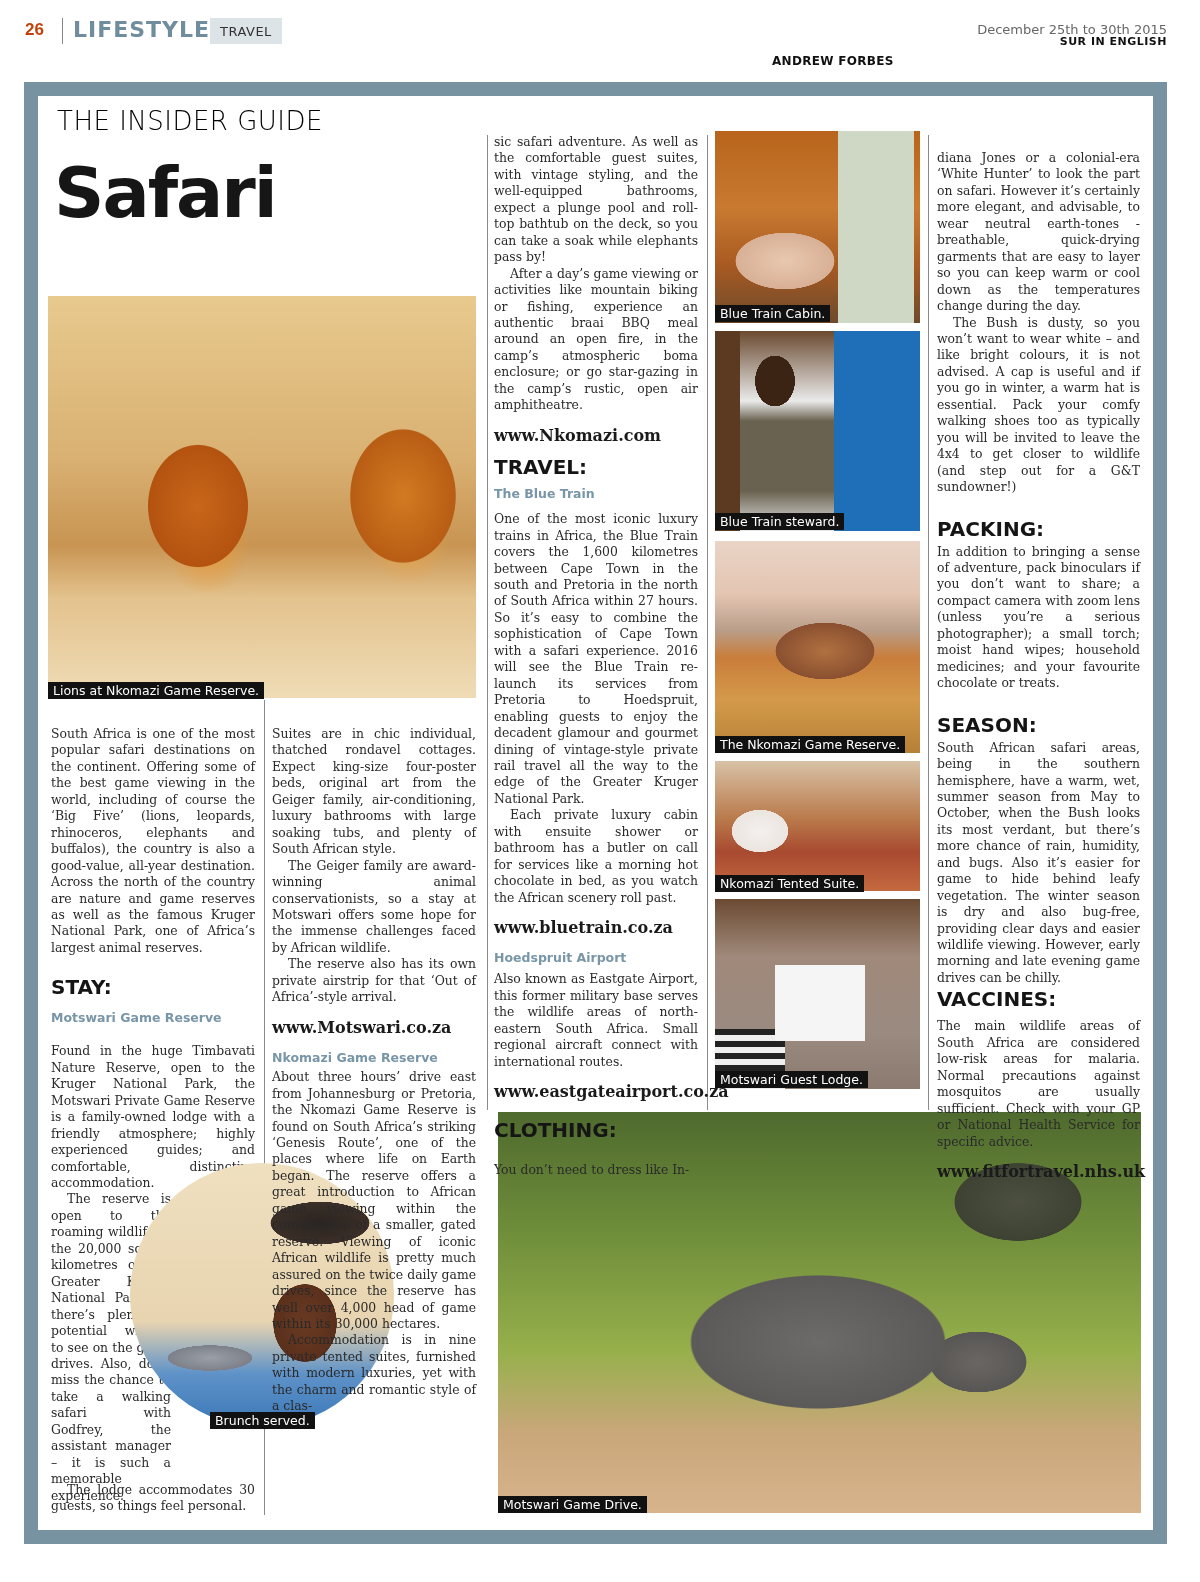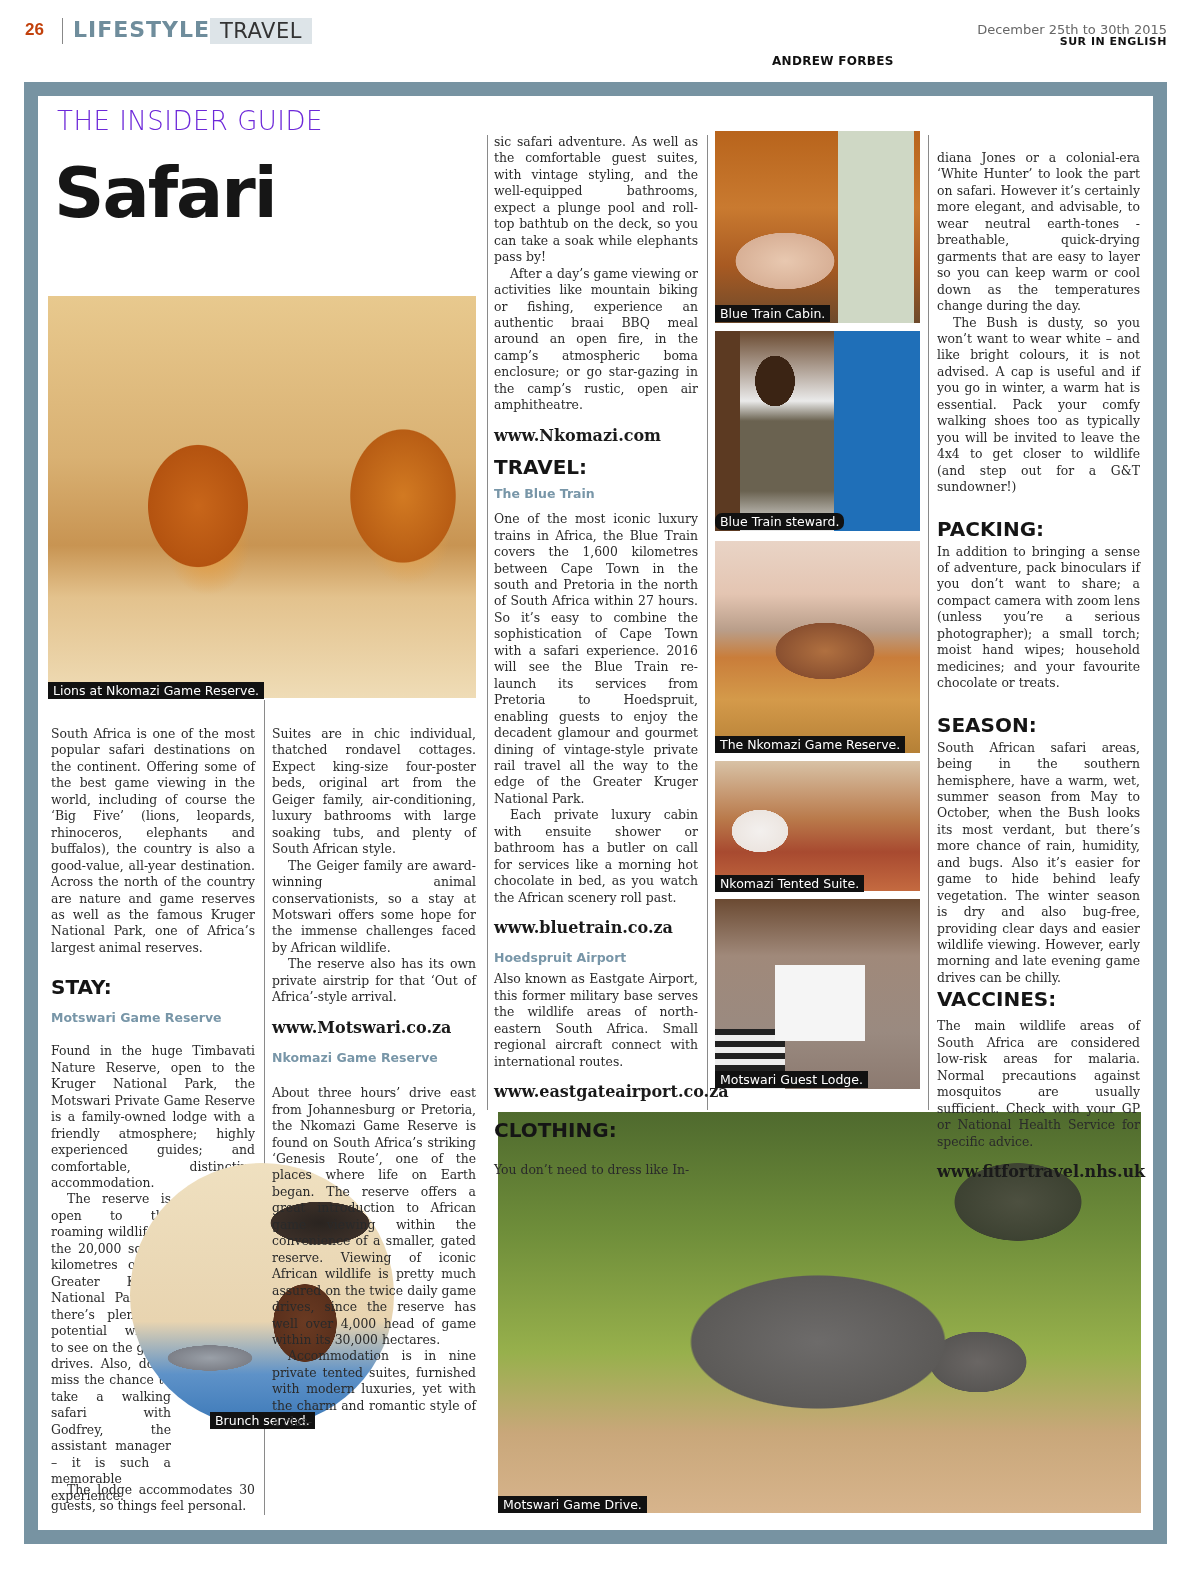--- a/index.html
+++ b/index.html
@@ -3,29 +3,29 @@
 <meta charset="utf-8">
 <style>
   html, body { margin:0; padding:0; background:#fff; }
   body { width:1200px; height:1582px; position:relative; overflow:hidden; font-family:"DejaVu Serif", serif; color:#222; }
   .abs { position:absolute; }
 
   
   .pagenum { left:25px; top:20px; font-family:"Liberation Sans", sans-serif; font-weight:bold; font-size:17px; color:#c2410c; }
   .hdr-divider { left:62px; top:18px; width:1px; height:26px; background:#888; }
   .section { left:73px; top:17px; font-family:"DejaVu Sans", sans-serif; font-weight:bold; font-size:22px; color:#6f8d9c; letter-spacing:1px; }
-  .subsection { left:210px; top:18px; height:26px; padding:0 10px; background:#dde4e8; font-family:"DejaVu Sans", sans-serif; font-size:21px; color:#333; line-height:27px; letter-spacing:0.5px; }
+  .subsection { left:210px; top:18px; height:26px; padding:0 10px; background:#dde4e8; font-family:"DejaVu Sans", sans-serif; font-size:13px; color:#333; line-height:27px; letter-spacing:0.5px; }
   .date { right:33px; top:22px; text-align:right; font-family:"DejaVu Sans", sans-serif; font-size:13px; color:#666; }
   .paper { right:33px; top:35px; font-family:"DejaVu Sans", sans-serif; font-weight:bold; font-size:11px; color:#111; letter-spacing:0.5px; }
   .author { left:772px; top:54px; font-family:"DejaVu Sans", sans-serif; font-weight:bold; font-size:12px; color:#111; letter-spacing:0.3px; }
 
   
   .frame { left:24px; top:82px; width:1143px; height:1462px; border:14px solid #7793a2; box-sizing:border-box; background:#fff; }
 
-  .kicker { left:57px; top:106px; font-family:"DejaVu Sans", sans-serif; font-size:26px; color:#6d28d9; letter-spacing:0.5px; font-weight:300;text-align:center; }
+  .kicker { left:57px; top:106px; font-family:"DejaVu Sans", sans-serif; font-size:26px; color:#000000; letter-spacing:0.5px; font-weight:300;text-align:center; }
   .title { left:54px; top:152px; font-family:"DejaVu Sans", sans-serif; font-weight:bold; font-size:70px; color:#161616; letter-spacing:-2px; }
 
   
   .col { position:absolute; font-family:"DejaVu Serif", serif; font-size:12.4px; line-height:16.45px; color:#2a2a2a; text-align:justify; hyphens:auto; }
   .col p { margin:0; text-indent:0; }
   .col p.ind { text-indent:16px; }
   .col .url { font-weight:bold; font-size:16px; color:#1a1a1a; margin-top:14px; margin-bottom:14px; }
   .col .h { font-family:"DejaVu Sans", sans-serif; font-weight:bold; font-size:20px; color:#151515; margin:22px 0 14px 0; line-height:18px; }
   .col .sub { font-family:"DejaVu Sans", sans-serif; font-weight:bold; font-size:12.5px; color:#7896a8; margin:12px 0 12px 0; line-height:15px; }
 
@@ -94,21 +94,21 @@
 <div class="abs kicker">THE INSIDER GUIDE</div>
 <div class="abs title">Safari</div>
 
 <div class="photo lions"></div>
 <div class="caption" style="left:48px; top:682px;">Lions at Nkomazi Game Reserve.</div>
 
 <div class="photo cabin"></div>
 <div class="caption" style="left:715px; top:305px;">Blue Train Cabin.</div>
 
 <div class="photo steward"></div>
-<div class="caption" style="left:715px; top:513px;border-radius:7px;">Blue Train steward.</div>
+<div class="caption" style="left:715px; top:513px;">Blue Train steward.</div>
 
 <div class="photo landscape"></div>
 <div class="caption" style="left:715px; top:736px;">The Nkomazi Game Reserve.</div>
 
 <div class="photo tent"></div>
 <div class="caption" style="left:715px; top:875px;">Nkomazi Tented Suite.</div>
 
 <div class="photo lodge"></div>
 <div class="caption" style="left:715px; top:1071px;">Motswari Guest Lodge.</div>
 
@@ -132,21 +132,21 @@
 </div>
 
 <div class="photo brunch"></div>
 <div class="caption" style="left:210px; top:1412px;">Brunch served.</div>
 
 <div class="col" style="left:272px; top:726px; width:204px;">
   <p>Suites are in chic individual, thatched rondavel cottages. Expect king-size four-poster beds, original art from the Geiger family, air-conditioning, luxury bathrooms with large soaking tubs, and plenty of South African style.</p>
   <p class="ind">The Geiger family are award-winning animal conservationists, so a stay at Motswari offers some hope for the immense challenges faced by African wildlife.</p>
   <p class="ind">The reserve also has its own private airstrip for that ‘Out of Africa’-style arrival.</p>
   <div class="url">www.Motswari.co.za</div>
-  <div class="sub" style="margin-top:6px; margin-bottom:20px;">Nkomazi Game Reserve</div>
+  <div class="sub" style="margin-top:6px; margin-bottom:4px;">Nkomazi Game Reserve</div>
   <p>About three hours’ drive east from Johannesburg or Pretoria, the Nkomazi Game Reserve is found on South Africa’s striking ‘Genesis Route’, one of the places where life on Earth began. The reserve offers a great introduction to African game viewing within the convenience of a smaller, gated reserve. Viewing of iconic African wildlife is pretty much assured on the twice daily game drives, since the reserve has well over 4,000 head of game within its 30,000 hectares.</p>
   <p class="ind">Accommodation is in nine private tented suites, furnished with modern luxuries, yet with the charm and romantic style of a clas-</p>
 </div>
 
 <div class="col" style="left:494px; top:134px; width:204px;">
   <p>sic safari adventure. As well as the comfortable guest suites, with vintage styling, and the well-equipped bathrooms, expect a plunge pool and roll-top bathtub on the deck, so you can take a soak while elephants pass by!</p>
   <p class="ind">After a day’s game viewing or activities like mountain biking or fishing, experience an authentic braai BBQ meal around an open fire, in the camp’s atmospheric boma enclosure; or go star-gazing in the camp’s rustic, open air amphitheatre.</p>
   <div class="url">www.Nkomazi.com</div>
   <div class="h" style="margin-top:6px; margin-bottom:10px;">TRAVEL:</div>
   <div class="sub" style="margin-top:6px; margin-bottom:10px;">The Blue Train</div>

